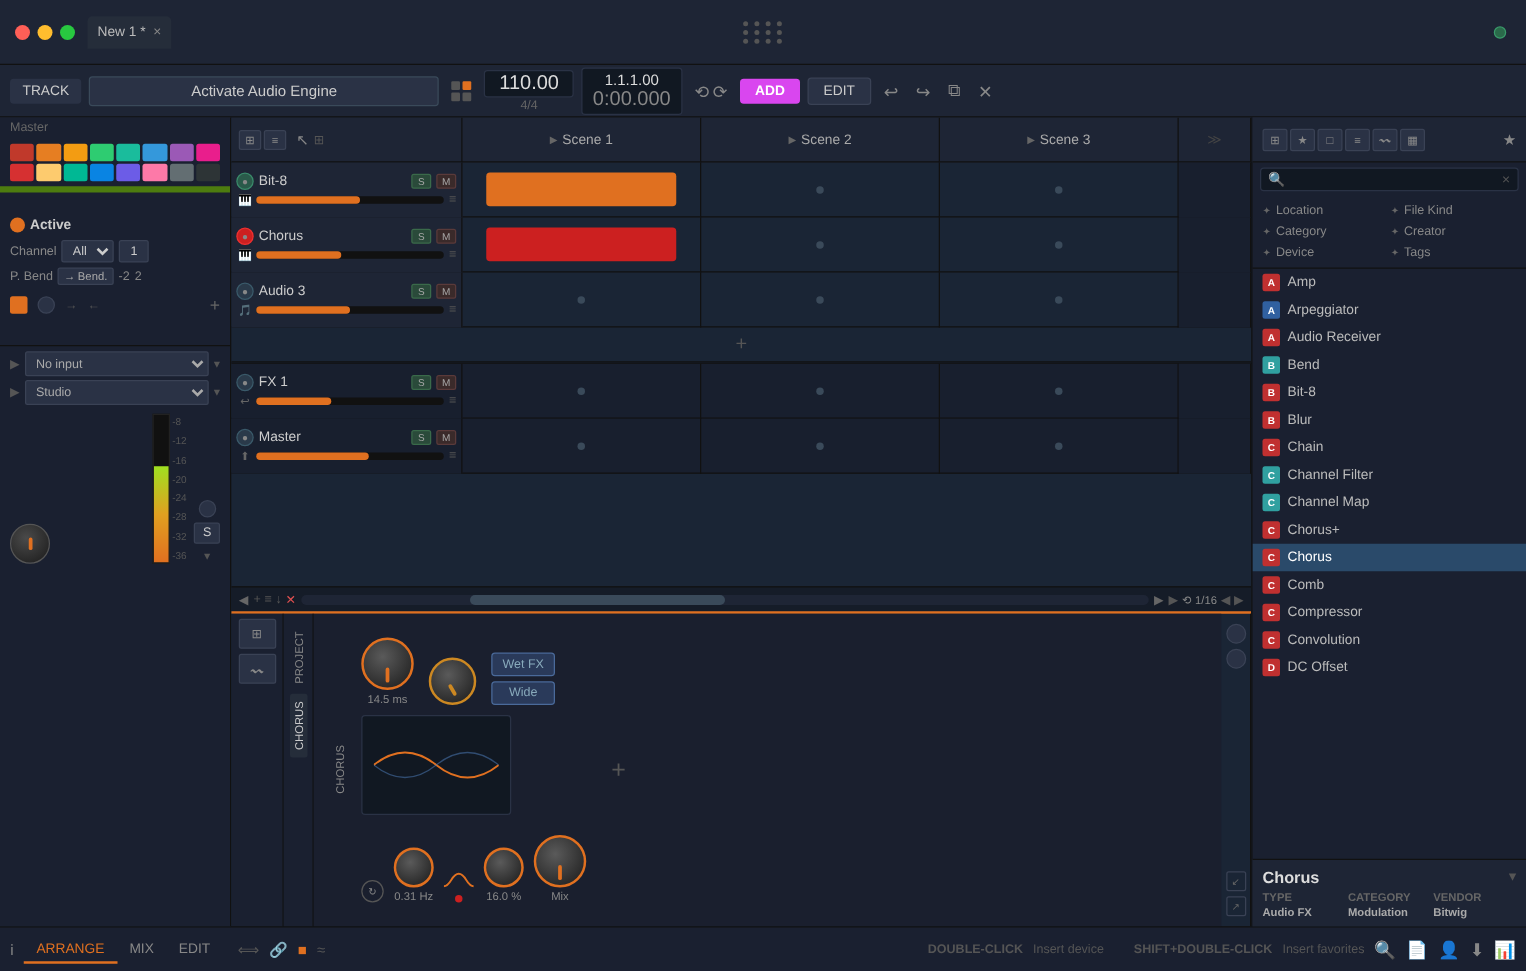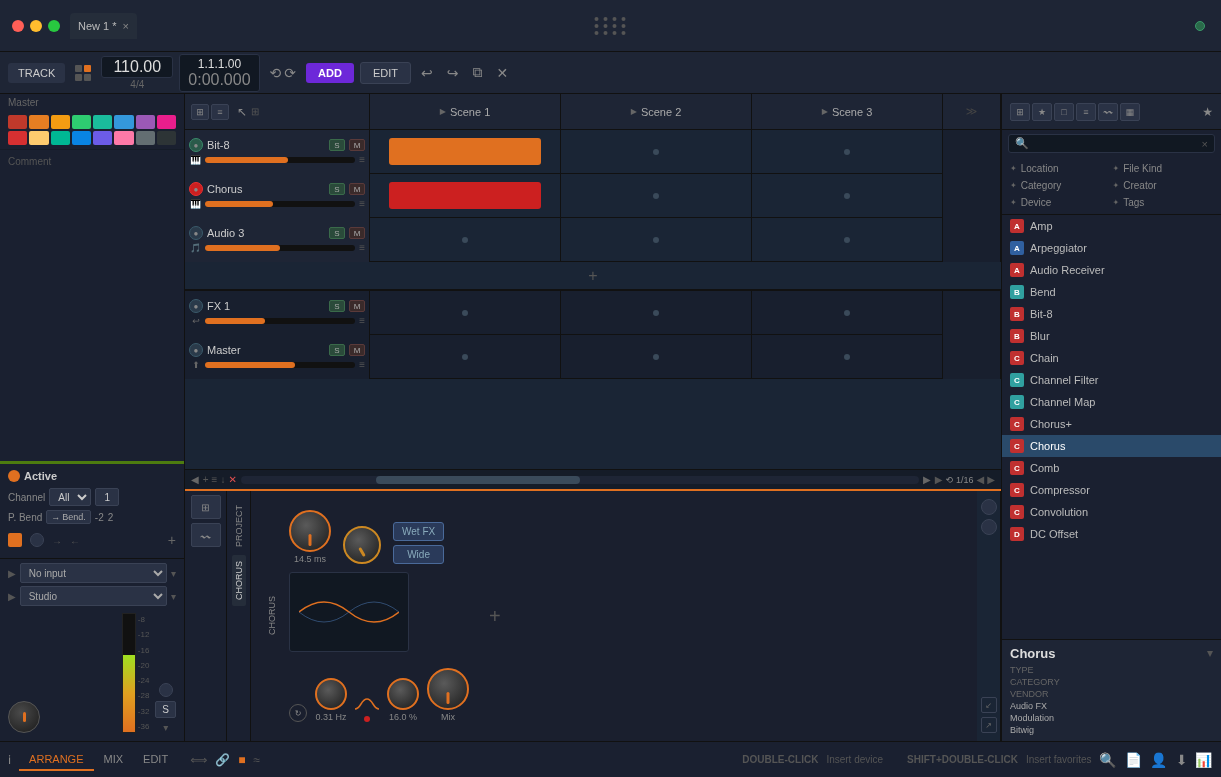--- a/index.html
+++ b/index.html
@@ -89,21 +89,21 @@
       border-radius: 3px;
       color: #ccc;
       padding: 4px 16px;
       font-size: 12px;
       cursor: pointer;
       flex: 1;
       max-width: 280px;
       text-align: center;
     }
     .add-btn {
-      background: #6d28d9;
+      background: #d946ef;
       border: none;
       border-radius: 3px;
       color: white;
       padding: 4px 12px;
       font-size: 11px;
       font-weight: bold;
       cursor: pointer;
     }
     .edit-btn {
       background: #2a3245;
@@ -157,22 +157,22 @@
       cursor: pointer;
     }
     .comment-label {
       padding: 6px 8px;
       font-size: 10px;
       color: #555;
       border-top: 1px solid #151c28;
       flex: 1;
     }
     .active-section {
-      border-top: 3px solid #4d7c0f;
-      padding: 6px 8px;
+      border-top: 5px solid #4d7c0f;
+      padding: 20px 8px;
     }
     .active-row {
       display: flex;
       align-items: center;
       gap: 4px;
       margin-bottom: 6px;
     }
     .active-indicator {
       width: 12px;
       height: 12px;
@@ -678,22 +678,23 @@
       border-top: 1px solid #111;
       padding: 6px 8px;
     }
     .browser-footer-title {
       font-size: 12px;
       color: #ccc;
       margin-bottom: 4px;
     }
     .browser-footer-tags {
       display: grid;
-      grid-template-columns: 1fr;
+      grid-template-columns: 1fr 1fr 1fr;
       gap: 2px;
+      font-weight: bold;
     }
     .bft-label { font-size: 9px; color: #666; }
     .bft-value { font-size: 9px; color: #aaa; }
     .scroll-track {
       flex: 1;
       height: 8px;
       background: #1e2535;
       border-radius: 4px;
       position: relative;
     }
@@ -836,20 +837,21 @@
     <div class="dot"></div>
       <div class="dot"></div>
       <div class="dot"></div>
       <div class="dot"></div>
   </div>
   <div class="titlebar-right"></div>
 </div>
 
 <div class="toolbar">
   <button class="file-btn">TRACK</button>
+  <button class="activate-btn">Activate Audio Engine</button>
   <div style="display:flex;flex-direction:column;align-items:center;margin:0 4px;">
     <div style="width:16px;height:16px;display:grid;grid-template-columns:1fr 1fr;gap:2px;">
       <div style="background:#555;border-radius:1px;"></div>
       <div style="background:#e07020;border-radius:1px;"></div>
       <div style="background:#555;border-radius:1px;"></div>
       <div style="background:#555;border-radius:1px;"></div>
     </div>
   </div>
   <div style="display:flex;flex-direction:column;align-items:center;gap:1px;">
     <div style="font-size:16px;color:#ddd;background:#111822;border:1px solid #2a3245;border-radius:3px;padding:1px 8px;min-width:72px;text-align:center;">110.00</div>
@@ -886,21 +888,20 @@
       <div class="color-swatch" style="background:#e91e8c;"></div>
       <div class="color-swatch" style="background:#d63031;"></div>
       <div class="color-swatch" style="background:#fdcb6e;"></div>
       <div class="color-swatch" style="background:#00b894;"></div>
       <div class="color-swatch" style="background:#0984e3;"></div>
       <div class="color-swatch" style="background:#6c5ce7;"></div>
       <div class="color-swatch" style="background:#fd79a8;"></div>
       <div class="color-swatch" style="background:#636e72;"></div>
       <div class="color-swatch" style="background:#2d3436;"></div>
     </div>
-    <div class="comment-label">Comment</div>
     <div class="active-section">
       <div class="active-row">
         <div class="active-indicator"></div>
         <span class="active-text">Active</span>
       </div>
       <div class="channel-row">
         <span class="mini-label">Channel</span>
         <select class="mini-select">
           <option>All</option>
         </select>

